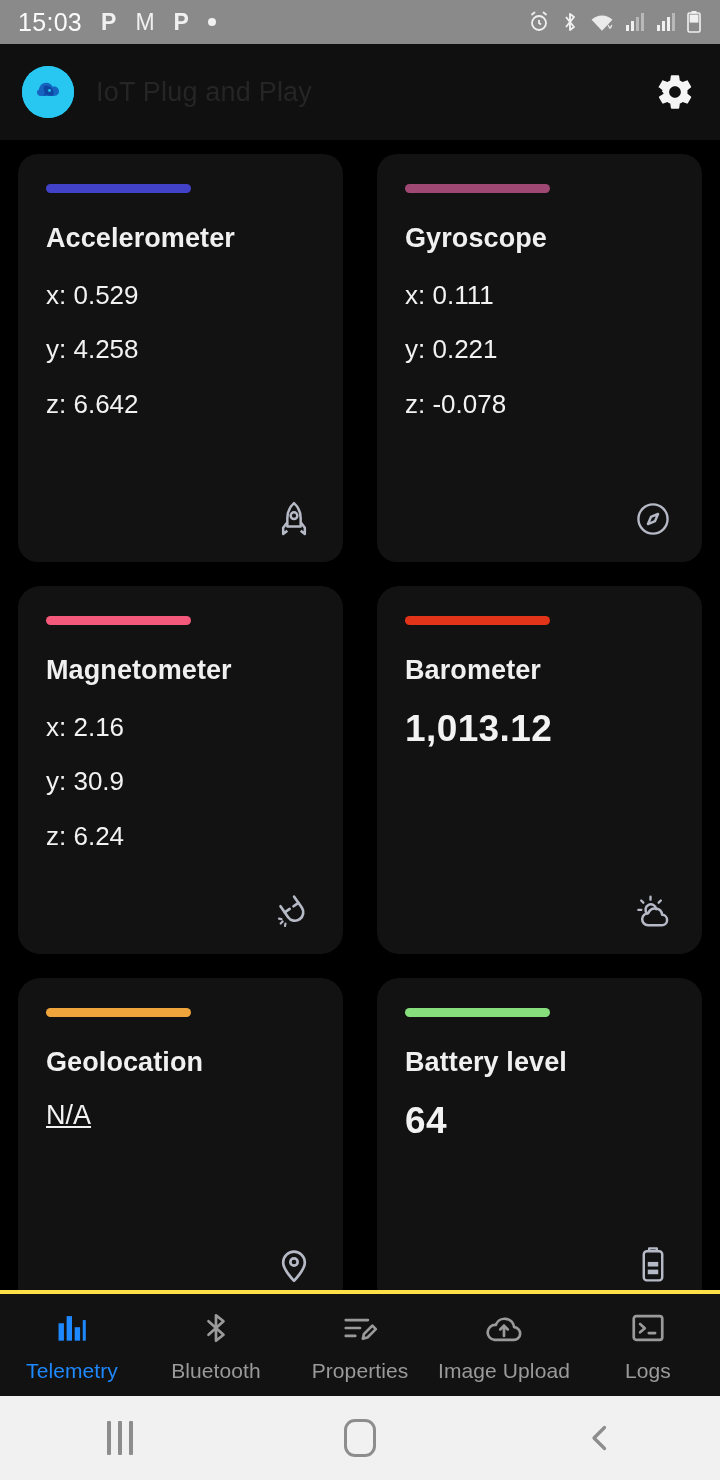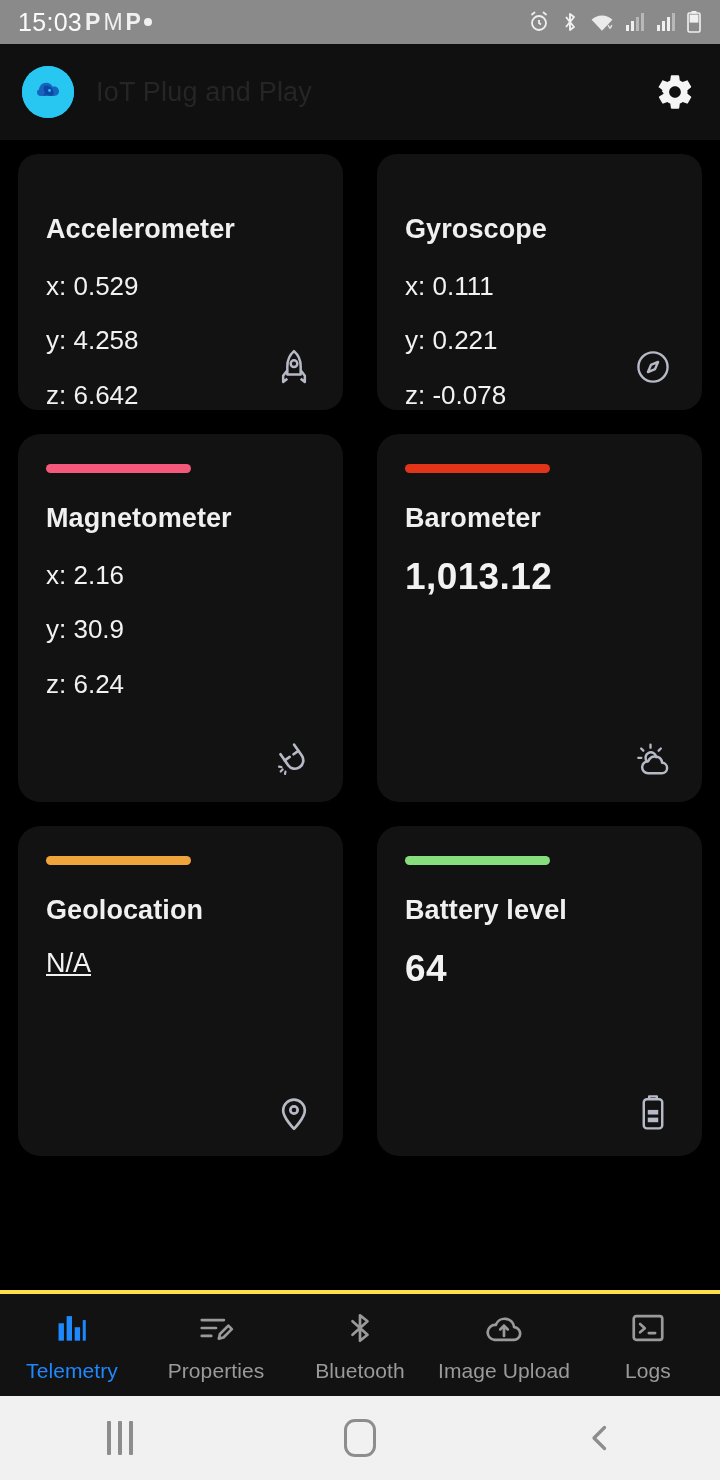--- a/index.html
+++ b/index.html
@@ -10,21 +10,21 @@
     overflow:hidden;
   }
   .phone { width:720px; height:1480px; display:flex; flex-direction:column; background:#000; }
 
   
   .statusbar {
     height:44px; background:#8a8a8a; color:#f2f2f2;
     display:flex; align-items:center; justify-content:space-between;
     padding:0 18px; flex:0 0 44px;
   }
-  .sb-left { display:flex; align-items:center; gap:3px;justify-content:space-between; }
+  .sb-left { display:flex; align-items:center; gap:19px;justify-content:space-between; }
   .sb-time { font-size:25px; letter-spacing:.3px; font-weight:400; color:#fafafa; }
   .sb-ico { display:inline-flex; align-items:center; justify-content:center; }
   .sb-p { font-size:23px; font-weight:700; color:#f0f0f0; line-height:1; }
   .sb-m { font-size:23px; font-weight:400; color:#f0f0f0; line-height:1; }
   .sb-dot { width:8px; height:8px; border-radius:50%; background:#f0f0f0; display:inline-block; }
   .sb-right { display:flex; align-items:center; gap:9px; }
 
   
   .appbar {
     height:96px; background:#101010; display:flex; align-items:center;
@@ -34,21 +34,21 @@
   .app-title { font-size:27px; font-weight:400; color:#252525; flex:1; letter-spacing:.2px; }
   .gear-btn { width:46px; height:46px; display:flex; align-items:center; justify-content:center; }
 
   
   .content { flex:1; background:#000; padding:14px 18px 0 18px; overflow:hidden; }
   .grid { display:grid; grid-template-columns:1fr 1fr; gap:24px 34px; }
   .card {
     background:#121212; border-radius:22px; padding:30px 28px 22px 28px;
     position:relative; display:flex; flex-direction:column;
   }
-  .card.r1 { height:256px;border-radius:20px; }
+  .card.r1 { height:408px;border-radius:20px; }
   .card.r2 { height:368px; }
   .card.r3 { height:330px; }
   .accent { height:9px; width:145px; border-radius:6px; margin-bottom:30px; }
   .card-title { font-size:27px; font-weight:700; color:#f0f0f0; letter-spacing:.1px; margin-bottom:22px; }
   .axes { display:flex; flex-direction:column; gap:16px; }
   .axis { font-size:26px; color:#f2f2f2; font-weight:400; line-height:1.48; }
   .bigval { font-size:37px; font-weight:700; color:#f2f2f2; letter-spacing:.4px; }
   .naval { font-size:27px; font-weight:400; color:#f2f2f2;text-decoration:underline; }
   .card-icon { position:absolute; right:26px; bottom:20px; width:46px; height:46px;
                display:flex; align-items:center; justify-content:center; color:#b6b9c6; }
@@ -254,35 +254,35 @@
           <rect x="8.6" y="4.5" width="3.4" height="15.5"></rect>
           <rect x="13.7" y="11.5" width="3.4" height="8.5"></rect>
           <rect x="18.8" y="7" width="1.9" height="13"></rect>
         </svg>
       </div>
       <div class="tab-label">Telemetry</div>
     </div>
 
     <div class="tab">
       <div class="tab-ico">
+        <svg width="36" height="38" viewBox="0 0 24 24" fill="none" stroke="currentColor" stroke-width="1.8" stroke-linejoin="round" stroke-linecap="round">
+          <path d="M7 7.5l10 9-5 4V3.5l5 4-10 9"></path>
+        </svg>
+      </div>
+      <div class="tab-label">Bluetooth</div>
+    </div>
+
+    <div class="tab">
+      <div class="tab-ico">
         <svg width="38" height="38" viewBox="0 0 24 24" fill="none" stroke="currentColor" stroke-width="1.7" stroke-linecap="round">
           <path d="M3 7h14M3 12h9M3 17h6"></path>
           <path d="M19.8 10.5l2.2 2.2-5.3 5.3-2.9.7.7-2.9z" stroke-linejoin="round"></path>
         </svg>
       </div>
       <div class="tab-label">Properties</div>
-    </div>
-
-    <div class="tab">
-      <div class="tab-ico">
-        <svg width="36" height="38" viewBox="0 0 24 24" fill="none" stroke="currentColor" stroke-width="1.8" stroke-linejoin="round" stroke-linecap="round">
-          <path d="M7 7.5l10 9-5 4V3.5l5 4-10 9"></path>
-        </svg>
-      </div>
-      <div class="tab-label">Bluetooth</div>
     </div>
 
     <div class="tab">
       <div class="tab-ico">
         <svg width="42" height="38" viewBox="0 0 26 24" fill="none" stroke="currentColor" stroke-width="1.7" stroke-linecap="round" stroke-linejoin="round">
           <path d="M7 19.5h12a4 4 0 0 0 .4-8 6 6 0 0 0-11.6-1.4A4.4 4.4 0 0 0 7 19.5z"></path>
           <path d="M13 17V10.5M13 10.5l-2.4 2.4M13 10.5l2.4 2.4"></path>
         </svg>
       </div>
       <div class="tab-label">Image Upload</div>

